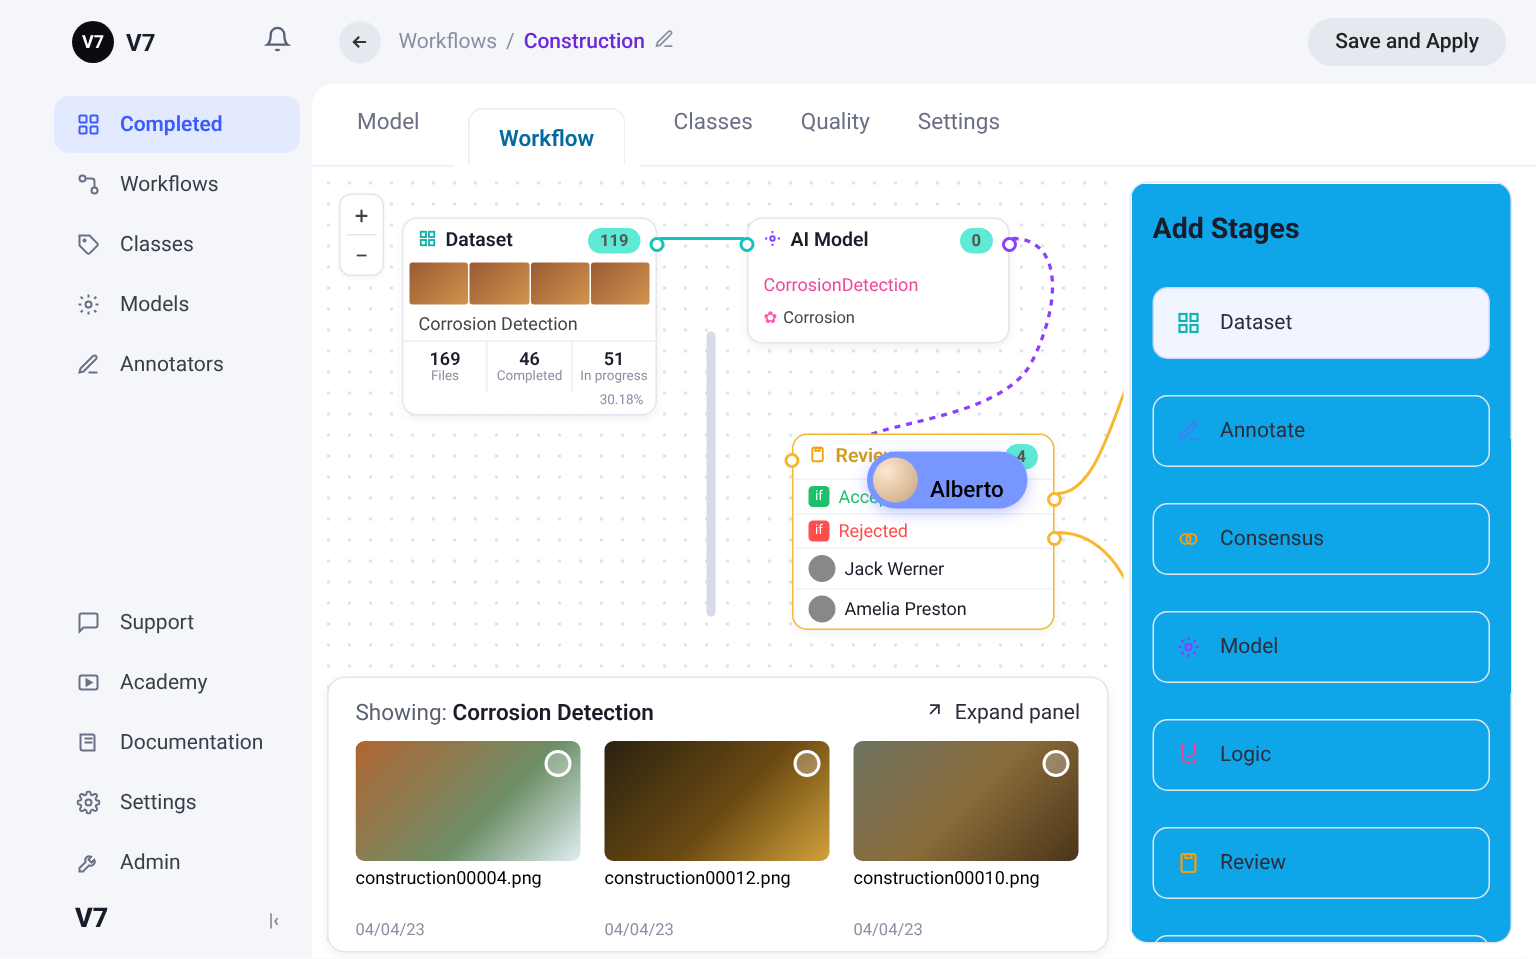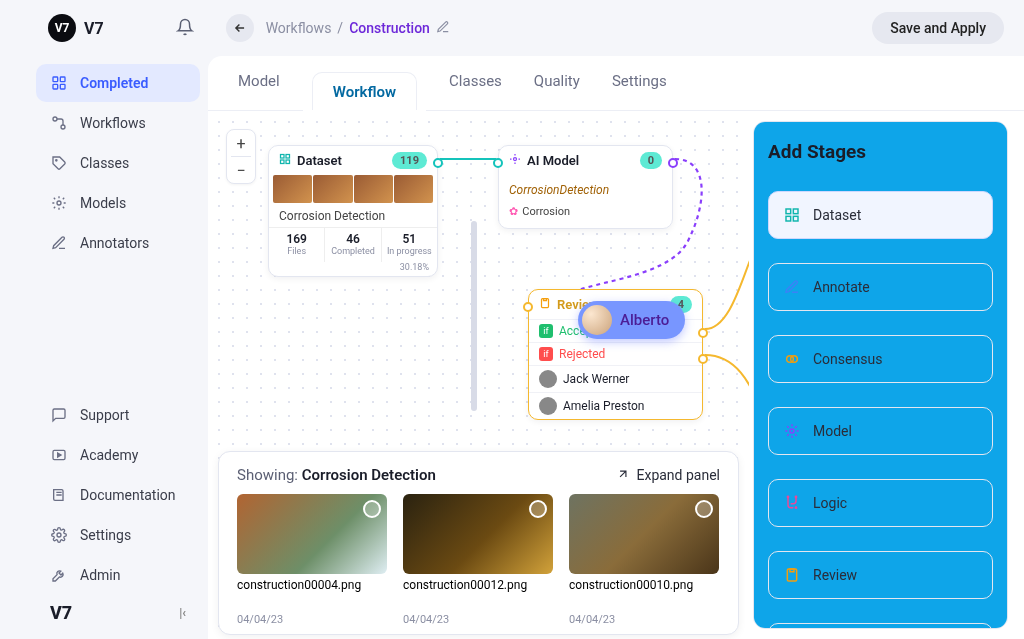--- a/index.html
+++ b/index.html
@@ -48,36 +48,36 @@
   .dataset-stats { display: flex; border-top: 1px solid #eee; }
   .dataset-stats .stat { flex: 1; text-align: center; padding: 4px 0 6px; border-right: 1px solid #eee; }
   .dataset-stats .stat:last-child { border-right: none; }
   .dataset-stats .num { font-size: 12px; font-weight: 600; }
   .dataset-stats .lbl { font-size: 9px; color: #8b8fa3; }
   .dataset-pct { font-size: 9px; color: #8b8fa3; text-align: right; padding: 0 8px 4px; }
   .model-node { top: 34px; left: 290px; width: 175px; }
   .model-node .node-port-l { position: absolute; width: 10px; height: 10px; border-radius: 50%; left: -6px; top: 12px; border: 2px solid #14c3bb; background: #fff; }
   .model-node .node-port-r { position: absolute; width: 10px; height: 10px; border-radius: 50%; right: -6px; top: 12px; border: 2px solid #8a3ffc; background: #fff; }
   .model-body { padding: 4px 10px 10px; font-size: 12px; }
-  .model-body .model-name { color: #a16207; padding: 4px 0; font-style: italic; }
+  .model-body .model-name { color: #ec4899; padding: 4px 0; }
   .model-body .tag { display: inline-flex; align-items: center; gap: 4px; font-size: 11px; color: #444; padding-top: 4px; }
   .model-body .tag-icon { color: #ff5bb3; }
   .review-node { top: 178px; left: 320px; width: 175px; border: 1.5px solid #f5b82e; }
   .review-node .node-header { color: #d39a1a; }
   .review-node .node-port { left: -6px; border: 2px solid #f5b82e; }
   .review-node .node-port-r1 { position: absolute; width: 10px; height: 10px; border-radius: 50%; right: -6px; top: 38px; border: 2px solid #f5b82e; background: #fff; }
   .review-node .node-port-r2 { position: absolute; width: 10px; height: 10px; border-radius: 50%; right: -6px; top: 64px; border: 2px solid #f5b82e; background: #fff; }
   .review-item { display: flex; align-items: center; gap: 6px; font-size: 12px; padding: 4px 10px; border-top: 1px solid #f0f1f6; }
   .review-item .badge { width: 14px; height: 14px; border-radius: 3px; display: flex; align-items: center; justify-content: center; font-size: 9px; color: #fff; }
   .badge.green { background: #1fbf6e; }
   .badge.red { background: #ff4d4d; }
   .review-item.accepted { color: #1fbf6e; }
   .review-item.rejected { color: #ff4d4d; }
   .avatar { width: 18px; height: 18px; border-radius: 50%; background: #888; flex-shrink: 0; }
-  .alberto-chip { position: absolute; top: 190px; left: 370px; background: #7896ff; color: #4c1d95; border-radius: 22px; display: flex; align-items: center; gap: 8px; padding: 4px 16px 4px 4px; font-size: 15px; font-weight: 500; box-shadow: 0 3px 10px rgba(80,100,255,.35); z-index: 5; }
+  .alberto-chip { position: absolute; top: 190px; left: 370px; background: #7896ff; color: #000000; border-radius: 22px; display: flex; align-items: flex-end; gap: 8px; padding: 4px 16px 4px 4px; font-size: 15px; font-weight: 500; box-shadow: 0 3px 10px rgba(80,100,255,.35); z-index: 5; }
   .alberto-chip .ava { width: 30px; height: 30px; border-radius: 50%; background: radial-gradient(circle at 30% 30%, #fce7d0, #caa27a); }
   
   svg.wires { position: absolute; top: 0; left: 0; width: 100%; height: 100%; pointer-events: none; }
   .wire-teal { stroke: #14c3bb; stroke-width: 2; fill: none; }
   .wire-purple { stroke: #8a3ffc; stroke-width: 2.2; fill: none; stroke-dasharray: 4 4; }
   .wire-yellow { stroke: #f5b82e; stroke-width: 2; fill: none; }
   .arrowhead { fill: #8a3ffc; }
   
   .bottom-panel { position: absolute; left: 10px; right: 10px; bottom: 4px; background: #fff; border: 1px solid #e3e6f0; border-radius: 12px; padding: 14px 18px 8px; box-shadow: 0 2px 8px rgba(20,20,40,.06); }
   .bp-head { display: flex; align-items: center; justify-content: space-between; margin-bottom: 10px; }

